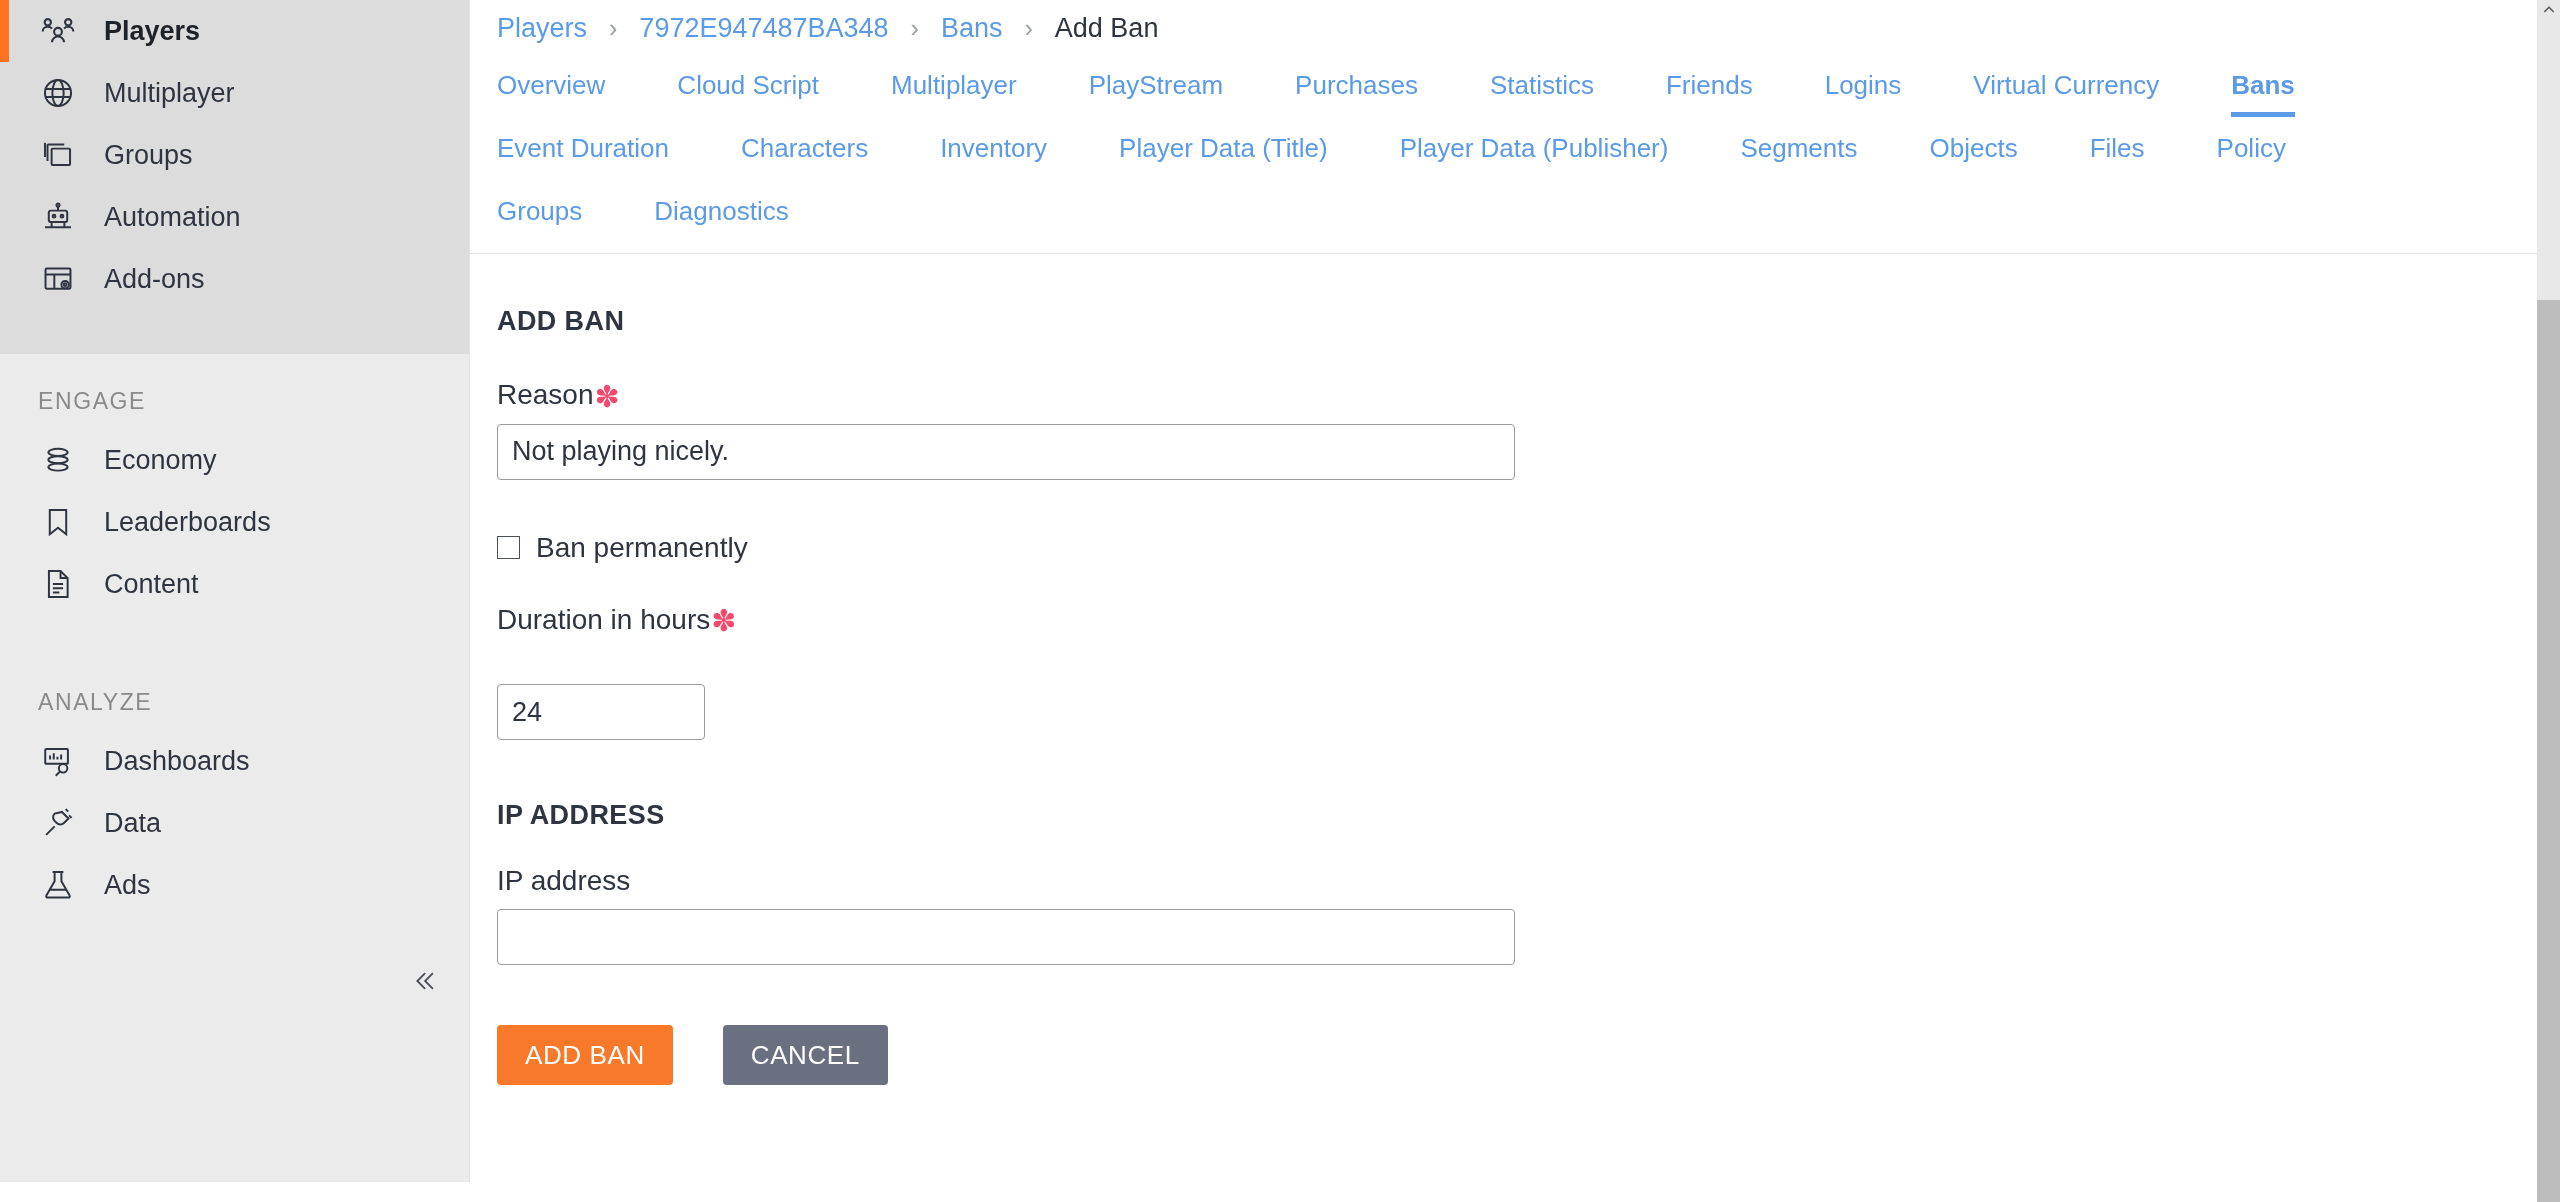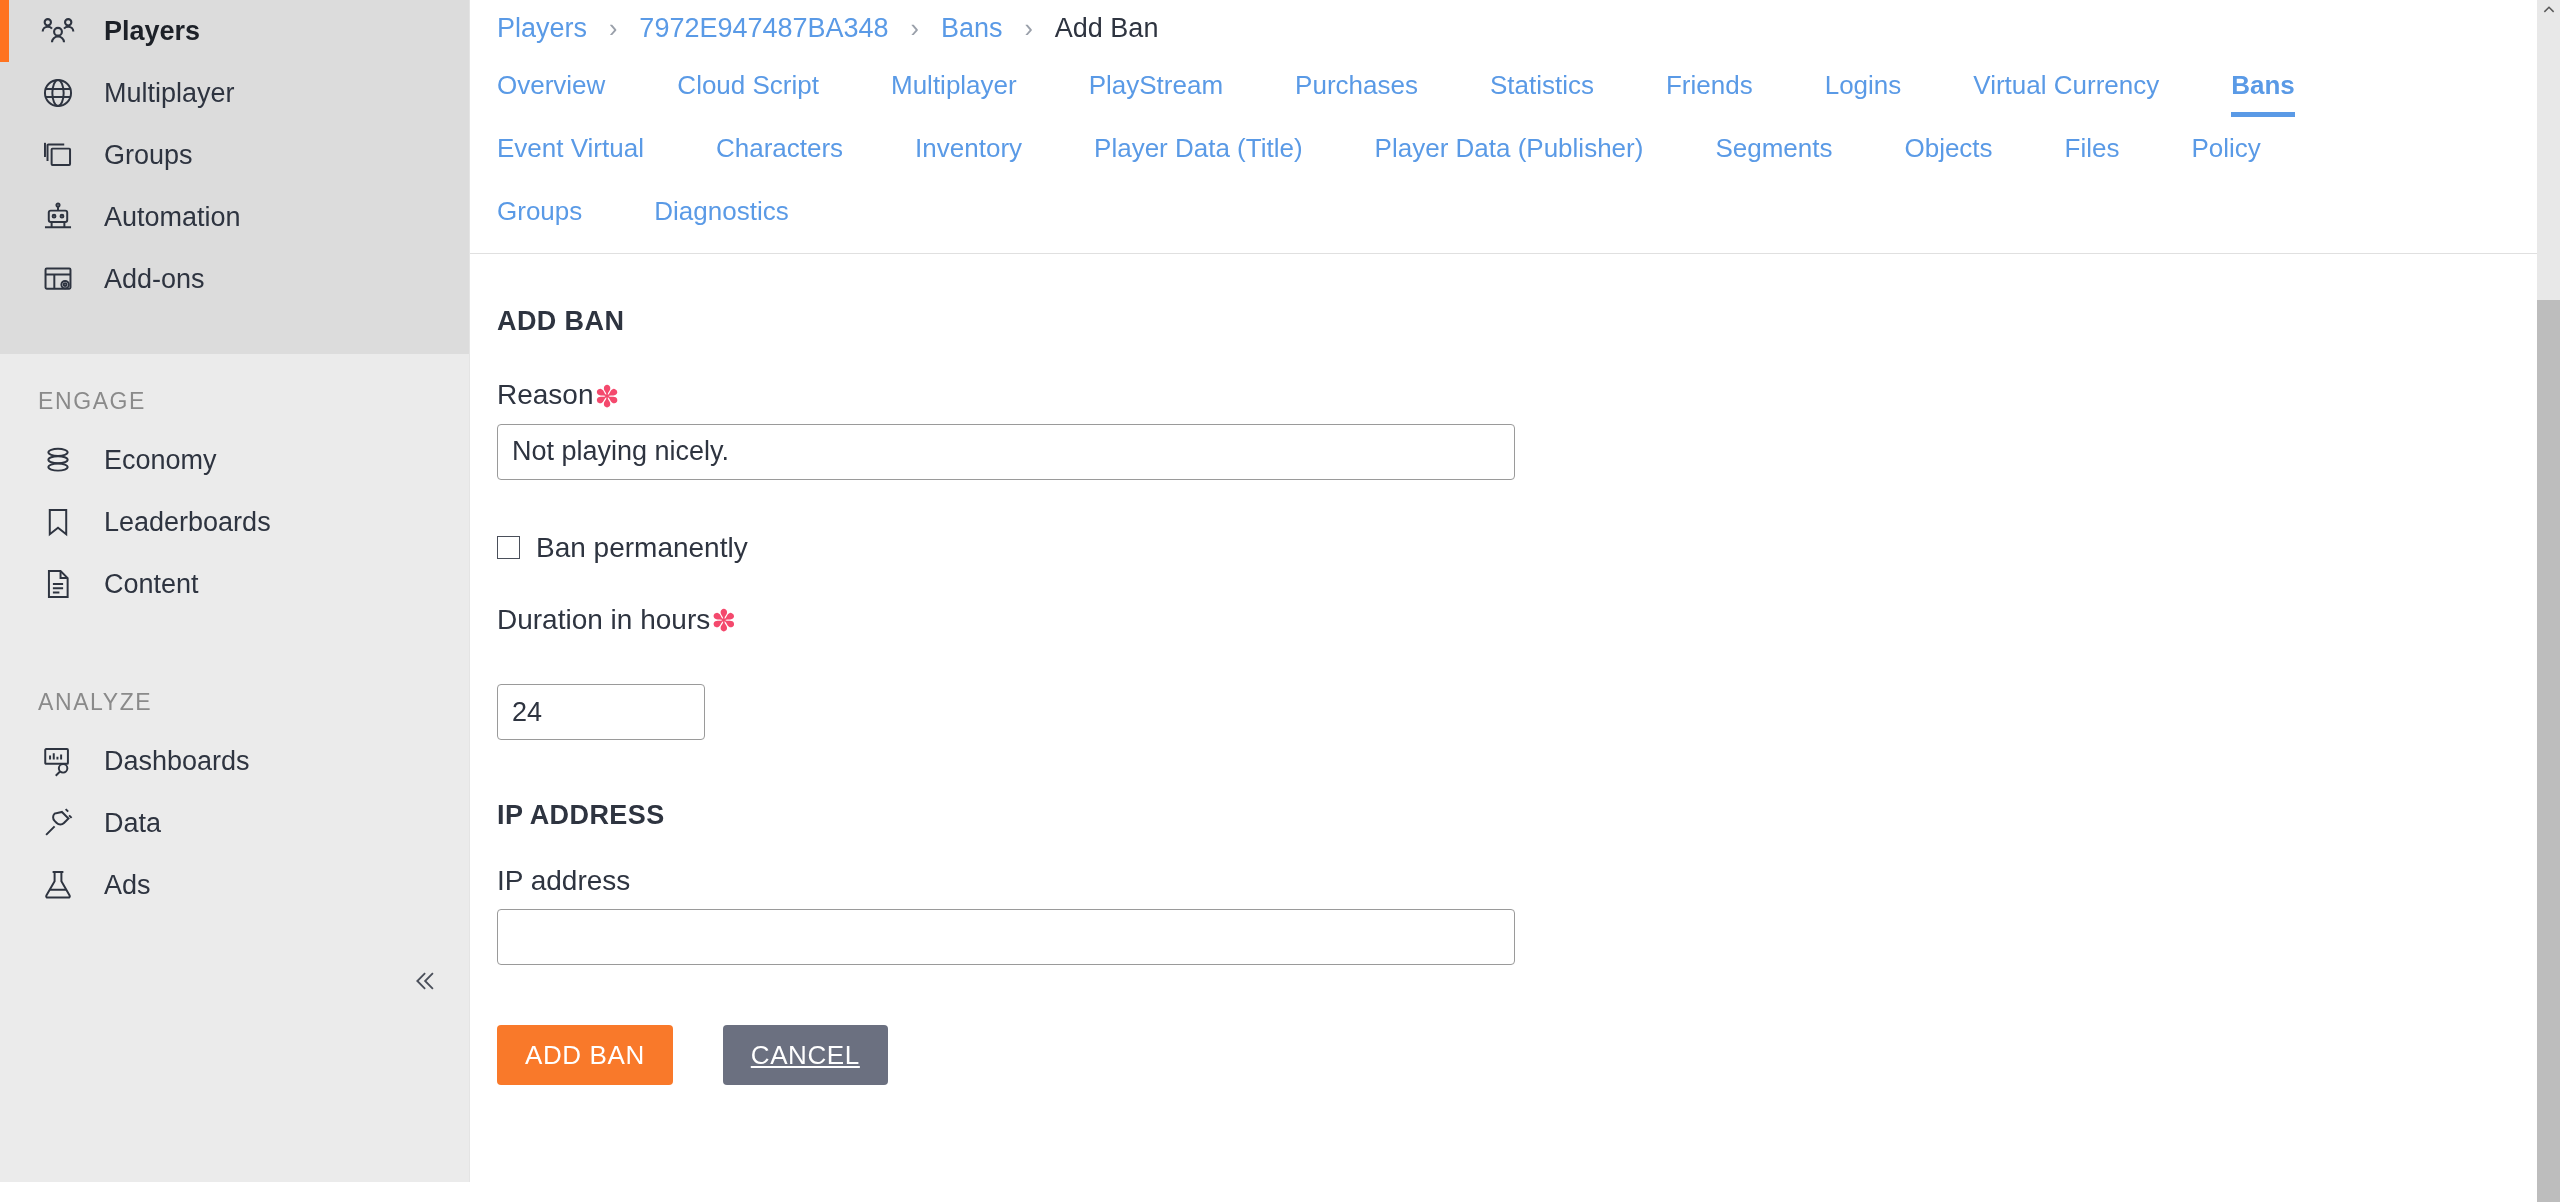--- a/index.html
+++ b/index.html
@@ -211,21 +211,21 @@
     border-radius: 4px;
     color: #ffffff;
     font-size: 26px;
     letter-spacing: 0.6px;
     height: 60px;
     padding: 0 28px;
     cursor: pointer;
     font-family: "Liberation Sans", sans-serif;
   }
   .btn-primary { background: #f9792a; }
-  .btn-secondary { background: #6b7080; text-decoration: underline; }
+  .btn-secondary { background: #6b7080; }
 
   
   .scrollbar {
     position: absolute;
     right: 0; top: 0;
     width: 23px; height: 1202px;
     background: #e8e8e8;
     z-index: 20;
   }
   .sb-arrow {
@@ -424,21 +424,21 @@
         <span class="tab">Multiplayer</span>
         <span class="tab">PlayStream</span>
         <span class="tab">Purchases</span>
         <span class="tab">Statistics</span>
         <span class="tab">Friends</span>
         <span class="tab">Logins</span>
         <span class="tab">Virtual Currency</span>
         <span class="tab active">Bans</span>
       </div>
       <div class="tab-row">
-        <span class="tab">Event Virtual</span>
+        <span class="tab">Event Duration</span>
         <span class="tab">Characters</span>
         <span class="tab">Inventory</span>
         <span class="tab">Player Data (Title)</span>
         <span class="tab">Player Data (Publisher)</span>
         <span class="tab">Segments</span>
         <span class="tab">Objects</span>
         <span class="tab">Files</span>
         <span class="tab">Policy</span>
       </div>
       <div class="tab-row">

